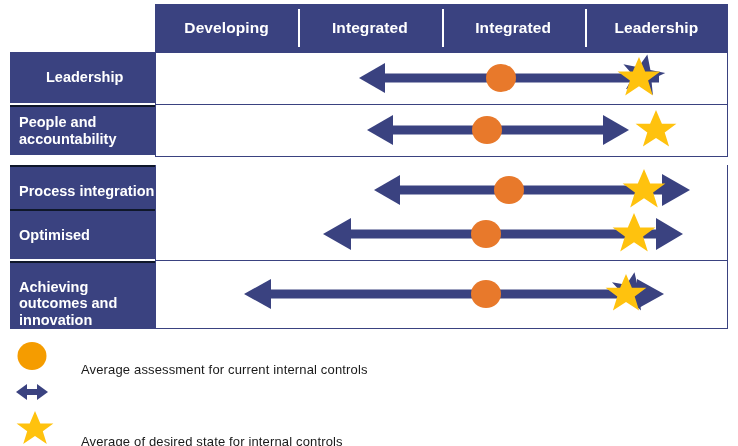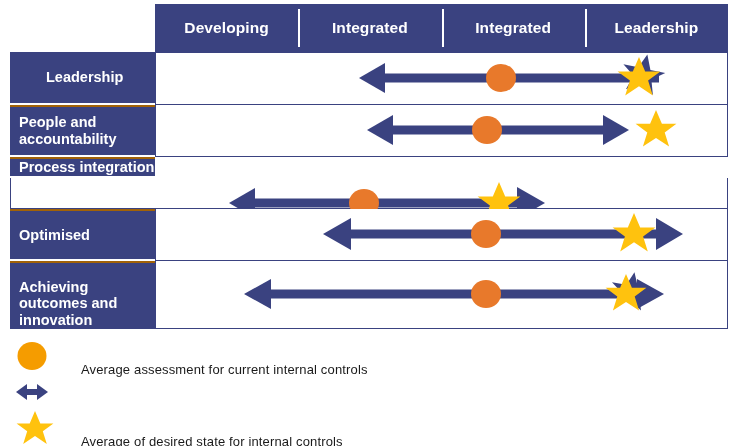--- a/index.html
+++ b/index.html
@@ -81,21 +81,21 @@
     box-sizing: border-box;
     background: #3A4280;
     color: #ffffff;
     font-size: 14.5px;
     font-weight: bold;
     line-height: 1.16;
     padding: 0 0 0 9px;
     display: flex;
     flex-direction: column;
     justify-content: center;
-    border-top: 2px solid #a16207;
+    border-top: 2px solid #0f172a;
     border-bottom: 2px solid #ffffff;
   }
   .row:first-child .row-label { border-top: none; padding-left: 36px; }
   .row:last-child  .row-label { border-bottom: none; justify-content: flex-end; }
 
   .row-plot {
     position: relative;
     flex: 1 1 auto;
     box-sizing: border-box;
     background: #ffffff;
@@ -204,21 +204,21 @@
               </g>
               <g transform="translate(500,25)">
                 <polygon fill="#FFC20E" points="0,-20 5.9,-6.2 20.4,-6.2 8.7,2.5 13.1,16.6 0,7.9 -13.1,16.6 -8.7,2.5 -20.4,-6.2 -5.9,-6.2"></polygon>
               </g>
               <ellipse cx="331" cy="25" rx="15" ry="14" fill="#E8792B"></ellipse>
             </svg>
           </div>
         </div>
       </div>
 
-      <div class="row" style="top:105px;height:52px;flex-direction:column;">
+      <div class="row" style="top:113px;height:52px;">
         <div class="row-label">
           <span>Process integration</span>
         </div>
         <div class="row-plot">
           <div class="marker-layer">
             <svg width="573" height="50" viewBox="0 0 573 50">
               <g>
                 <line x1="239" y1="25" x2="510" y2="25" stroke="#3A4280" stroke-width="9"></line>
                 <polygon points="218,25 244,10 244,40" fill="#3A4280"></polygon>
                 <polygon points="534,25 506,9 506,41" fill="#3A4280"></polygon>

